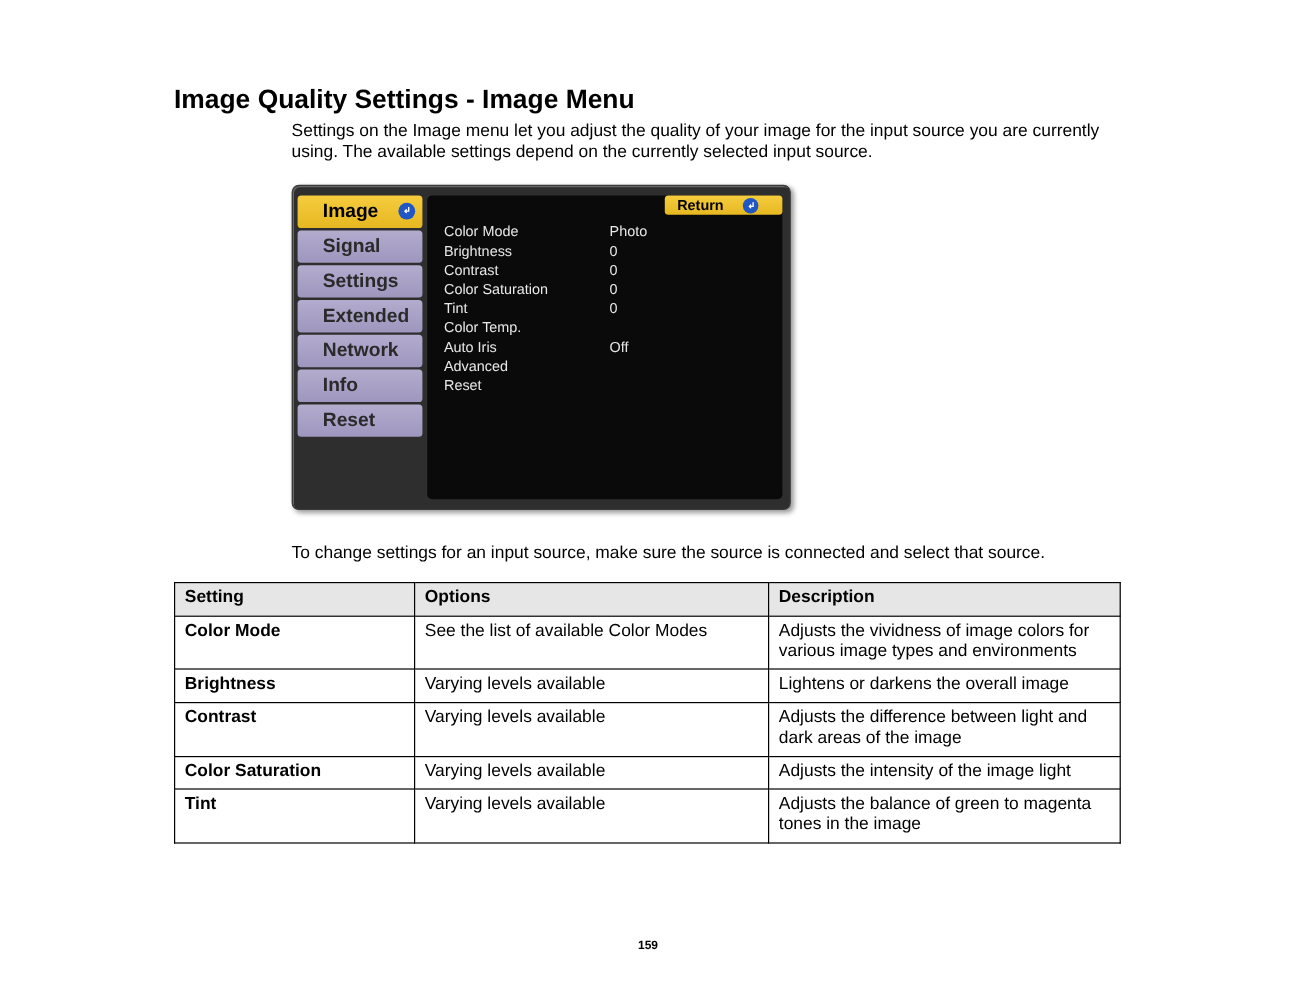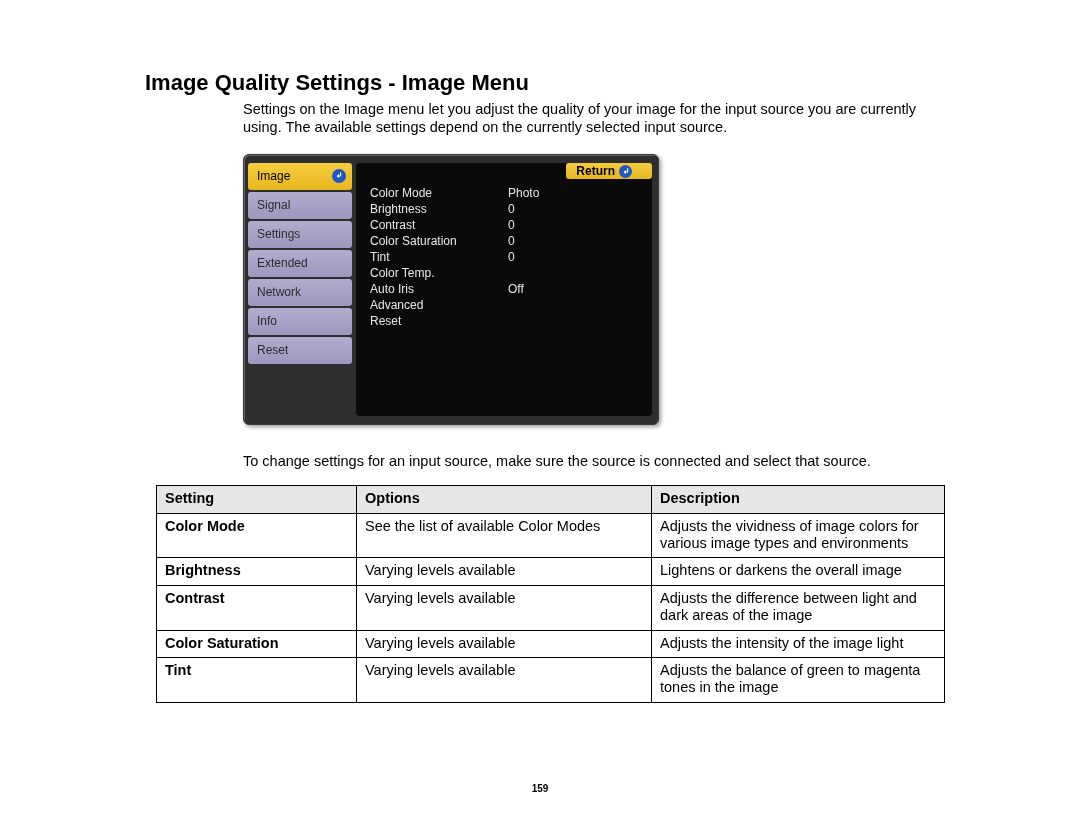--- a/index.html
+++ b/index.html
@@ -39,23 +39,23 @@
   }
   .osd-sidebar {
     position: absolute;
     left: 4px;
     top: 8px;
     width: 104px;
   }
   .osd-side-item {
     height: 27px;
     line-height: 27px;
-    font-size: 12px;
-    padding-left: 9px;
-    font-weight: normal;
+    font-size: 16px;
+    padding-left: 21px;
+    font-weight: bold;
     color: #2a2a2a;
     border-radius: 3px;
     margin-bottom: 2px;
     position: relative;
   }
   .osd-side-item.active {
     background: linear-gradient(#f6cc3e,#e6b821);
     color: #000;
   }
   .osd-side-item.inactive {
@@ -80,21 +80,21 @@
     position: absolute;
     top: 0; right: 0;
     background: linear-gradient(#f6cc3e,#e6b821);
     color: #000;
     font-size: 12px;
     font-weight: bold;
     padding: 1px 20px 1px 10px;
     border-radius: 3px;
     display: flex;
     align-items: flex-end;
-    gap: 4px;
+    gap: 16px;
   }
   .osd-return .enter-icon {
     width:13px;height:13px;border-radius:50%;background:#2156c5;
     display:flex;align-items:center;justify-content:center;
   }
   .osd-return .enter-icon svg{width:8px;height:8px;}
   .osd-rows {
     position: absolute;
     top: 22px; left: 14px; right: 14px;
     color: #e8e8e8;
@@ -107,21 +107,20 @@
   }
   .osd-row .lbl { flex: 0 0 138px; }
   .osd-row .val { flex: 1; text-align: left; }
   .note {
     font-size: 14.5px;
     margin: 28px 0 16px 98px;
   }
   table.settings {
     border-collapse: collapse;
     width: 788px;
-    margin-left: 11px;
     table-layout: fixed;
   }
   table.settings th, table.settings td {
     border: 1px solid #000;
     font-size: 14.5px;
     text-align: left;
     vertical-align: top;
     padding: 4px 8px 5px 8px;
     line-height: 1.2;
   }

